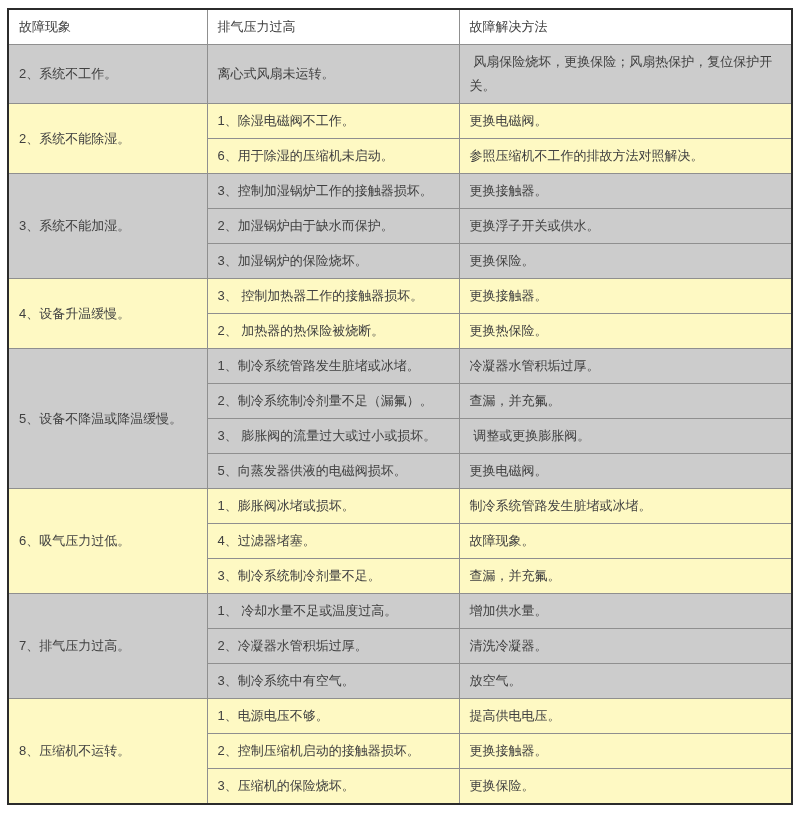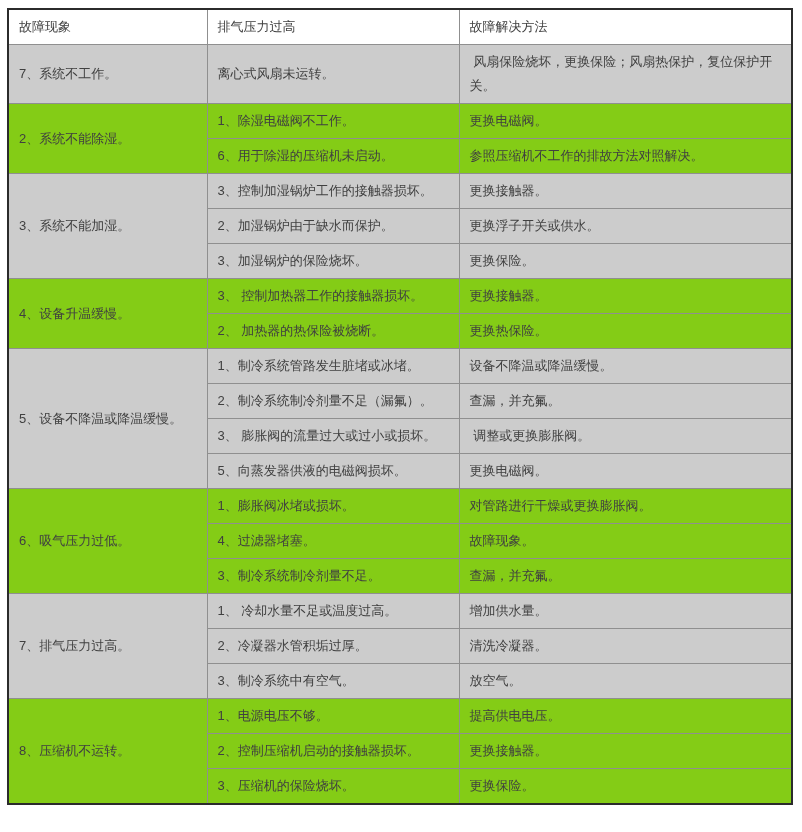--- a/index.html
+++ b/index.html
@@ -33,21 +33,21 @@
     text-align: left;
     font-weight: normal;
     line-height: 24px;
     white-space: pre-wrap;
     word-break: break-all;
   }
   table.fault-table {
     border: 2px solid #2b2b2b;
   }
   tr.shade-gray td { background: #cccccc; }
-  tr.shade-white td { background: #84cc16; }
+  tr.shade-white td { background: #fef9c3; }
   thead th { background: #ffffff; }
 </style>
 </head>
 <body>
 
 <div class="table-wrap">
   <table class="fault-table">
     <colgroup>
       <col class="c1">
         <col class="c2">
@@ -55,21 +55,21 @@
     </colgroup>
     <thead>
       <tr>
         <th>故障现象</th>
         <th>排气压力过高</th>
         <th>故障解决方法</th>
       </tr>
     </thead>
     <tbody id="table-body">
         <tr class="shade-gray">
-          <td rowspan="1">7、系统不工作。</td>
+          <td rowspan="1">2、系统不工作。</td>
           <td>离心式风扇未运转。</td>
           <td> 风扇保险烧坏，更换保险；风扇热保护，复位保护开关。</td>
         </tr>
         <tr class="shade-white">
           <td rowspan="2">2、系统不能除湿。</td>
           <td>1、除湿电磁阀不工作。</td>
           <td>更换电磁阀。</td>
         </tr>
         <tr class="shade-white">
           <td>6、用于除湿的压缩机未启动。</td>
@@ -93,38 +93,38 @@
           <td>3、 控制加热器工作的接触器损坏。</td>
           <td>更换接触器。</td>
         </tr>
         <tr class="shade-white">
           <td>2、 加热器的热保险被烧断。</td>
           <td>更换热保险。</td>
         </tr>
         <tr class="shade-gray">
           <td rowspan="4">5、设备不降温或降温缓慢。</td>
           <td>1、制冷系统管路发生脏堵或冰堵。</td>
-          <td>设备不降温或降温缓慢。</td>
+          <td>冷凝器水管积垢过厚。</td>
         </tr>
         <tr class="shade-gray">
           <td>2、制冷系统制冷剂量不足（漏氟）。</td>
           <td>查漏，并充氟。</td>
         </tr>
         <tr class="shade-gray">
           <td>3、 膨胀阀的流量过大或过小或损坏。</td>
           <td> 调整或更换膨胀阀。</td>
         </tr>
         <tr class="shade-gray">
           <td>5、向蒸发器供液的电磁阀损坏。</td>
           <td>更换电磁阀。</td>
         </tr>
         <tr class="shade-white">
           <td rowspan="3">6、吸气压力过低。</td>
           <td>1、膨胀阀冰堵或损坏。</td>
-          <td>对管路进行干燥或更换膨胀阀。</td>
+          <td>制冷系统管路发生脏堵或冰堵。</td>
         </tr>
         <tr class="shade-white">
           <td>4、过滤器堵塞。</td>
           <td>故障现象。</td>
         </tr>
         <tr class="shade-white">
           <td>3、制冷系统制冷剂量不足。</td>
           <td>查漏，并充氟。</td>
         </tr>
         <tr class="shade-gray">

